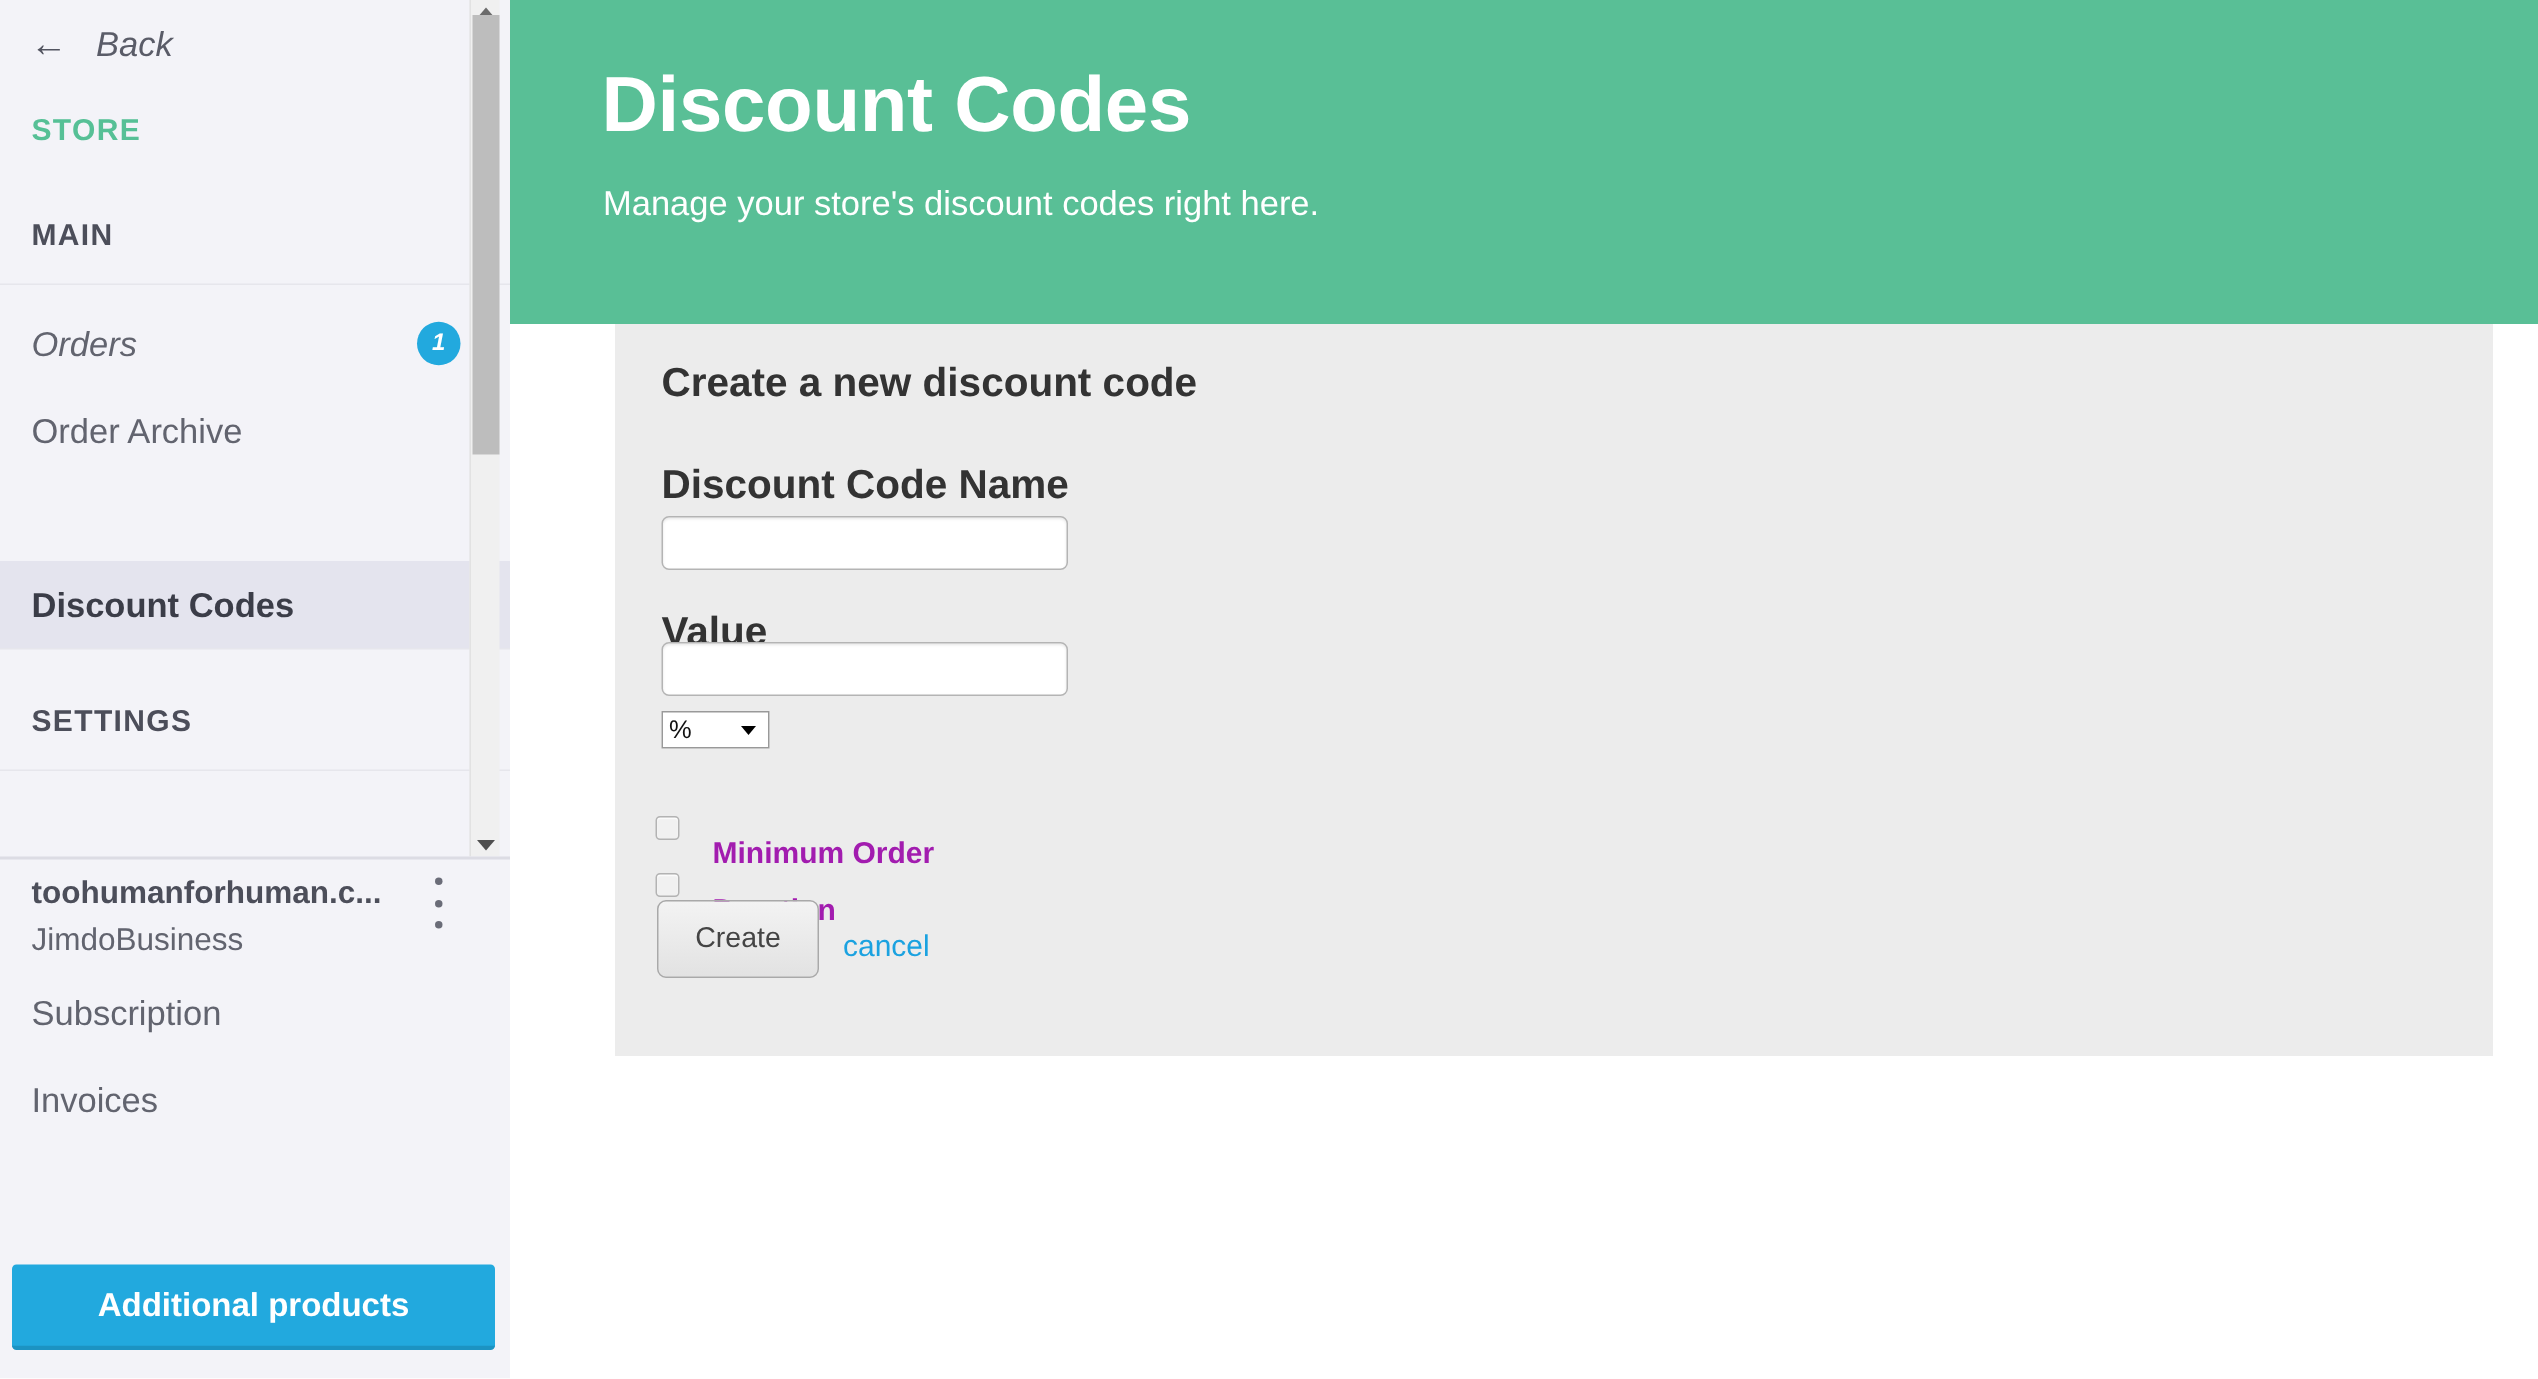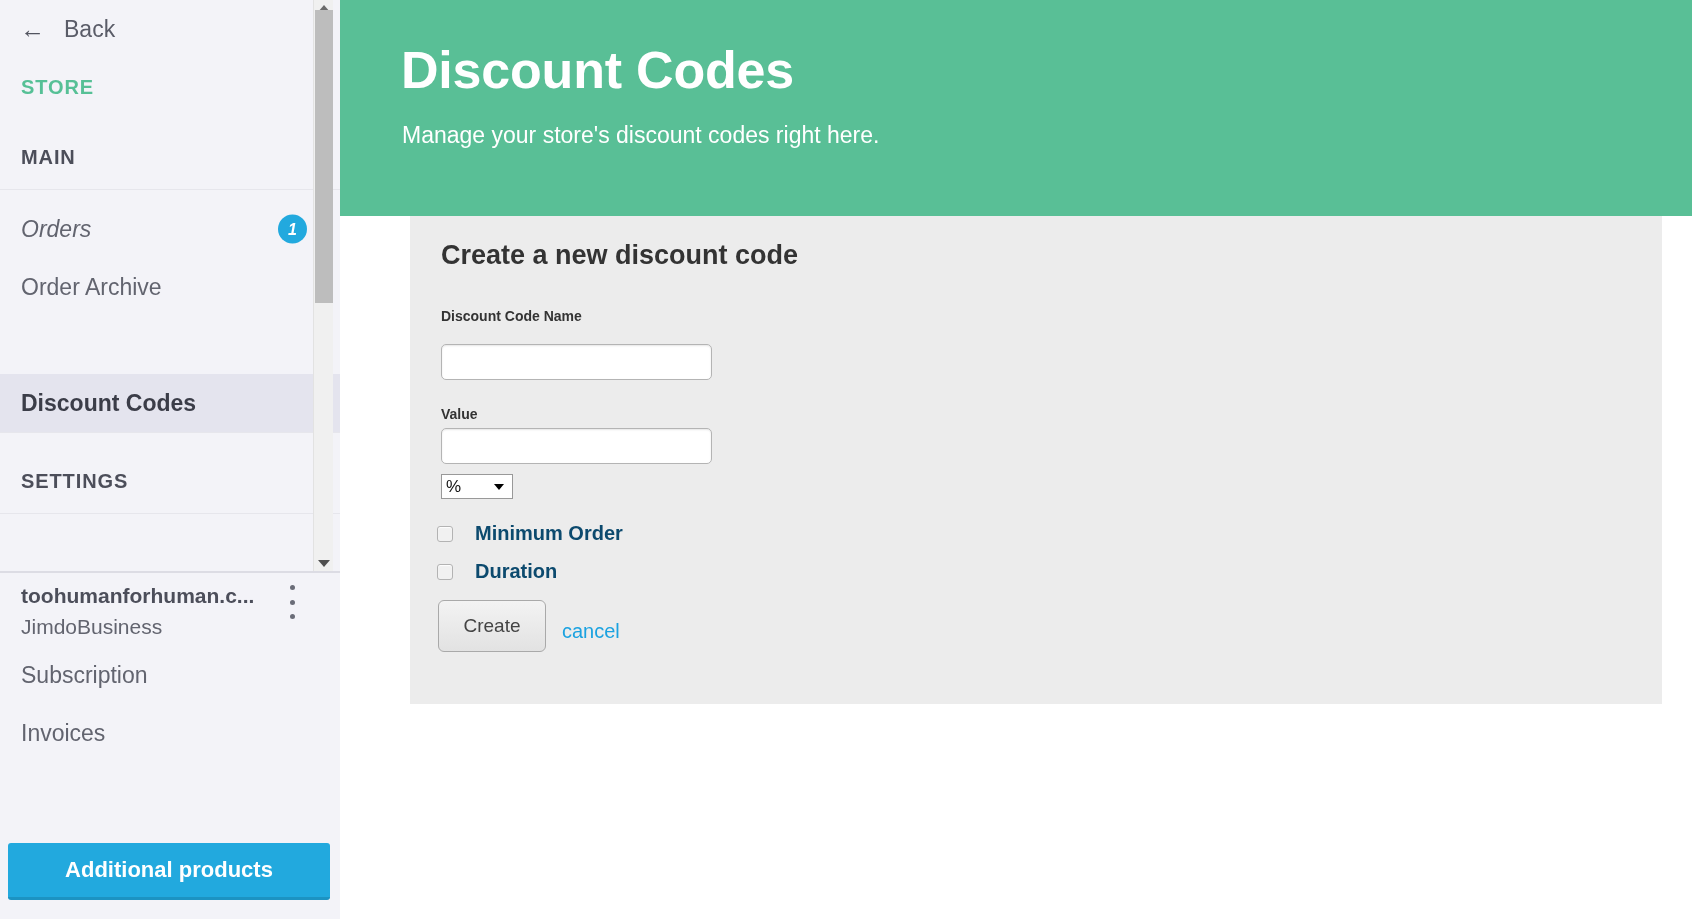--- a/index.html
+++ b/index.html
@@ -48,20 +48,21 @@
     display: inline-flex; align-items: center;
     color: #525460;
     font-size: 25px;
     line-height: 1;
   }
   .back-label {
     margin-left: 14px;
     font-size: 23px;
     color: #5a5c68;
     font-weight: 400;
+    font-style: italic;
   }
   .sec-store {
     position: absolute;
     left: 21px; top: 76px;
     font-size: 20px;
     font-weight: 700;
     letter-spacing: 0.9px;
     color: #56c096;
   }
   .sec-main {
@@ -262,21 +263,21 @@
   .panel-title {
     position: absolute;
     left: 31px; top: 24px;
     font-size: 27px;
     font-weight: 700;
     color: #333333;
   }
   .field-label {
     position: absolute;
     left: 31px;
-    font-size: 14px;
+    font-size: 27px;
     font-weight: 700;
     color: #333333;
   }
   .text-input {
     position: absolute;
     left: 31px;
     width: 271px;
     height: 36px;
     border: 1px solid #b4b4b4;
     border-radius: 5px;
@@ -326,21 +327,22 @@
     box-shadow: inset 0 1px 1px rgba(255,255,255,0.9);
     cursor: pointer;
     -webkit-appearance: none;
     appearance: none;
     margin: 0;
   }
   .check-label {
     margin-left: 22px;
     font-size: 20px;
     font-weight: 700;
-    color: #0c4a6e;
+    color: #a21caf;
+    margin-top: 36px;
   }
   .create-btn {
     position: absolute;
     left: 28px; top: 384px;
     width: 108px; height: 52px;
     background: linear-gradient(#f3f3f3, #e2e2e2);
     border: 1px solid #a9a9a9;
     border-radius: 6px;
     font-size: 19px;
     color: #444444;

